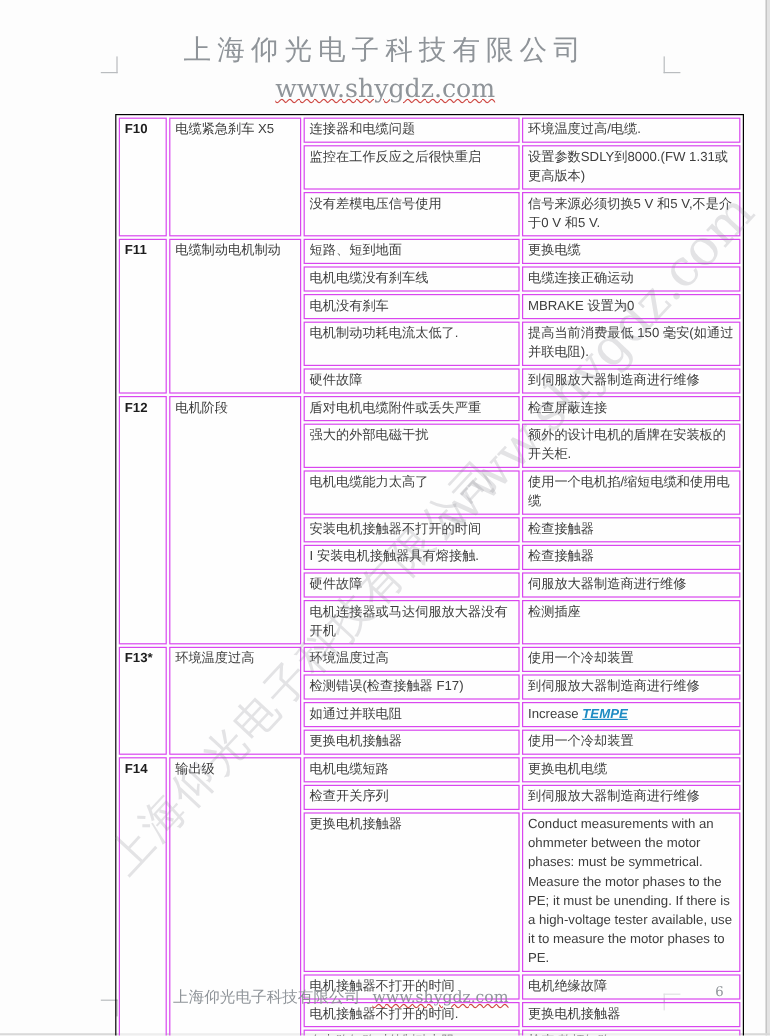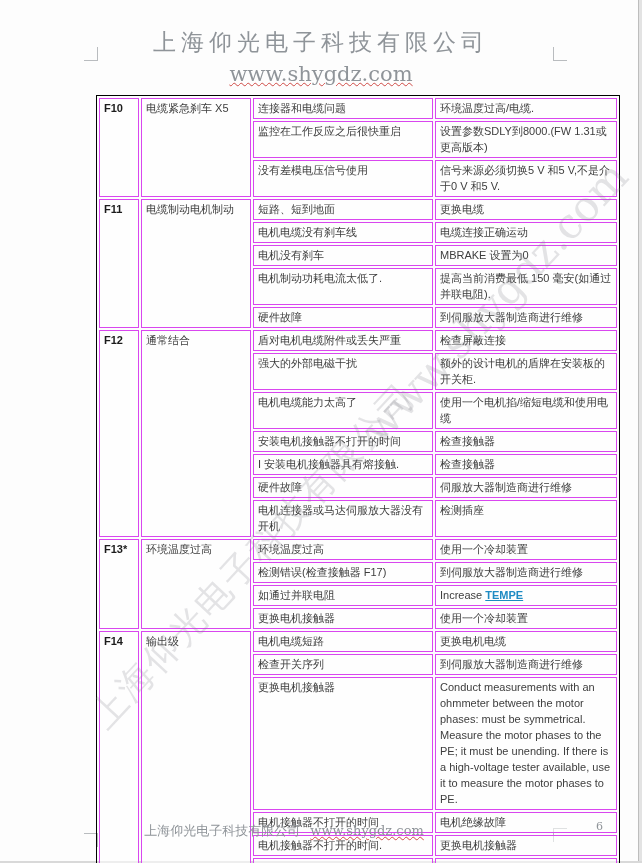--- a/index.html
+++ b/index.html
@@ -50,21 +50,21 @@
   .fault-table td{
     border:1px solid #d946ef;
     padding:1px 4px 2px 4px;
     vertical-align:top;
     font-size:11px;line-height:16px;color:#3d3d3d;
     word-break:break-word;overflow:hidden;
     background:rgba(255,255,255,0.55);
     margin-top:46px;
   }
   td.code-cell{font-weight:700;color:#1c1c1c;}
-  a.tempe-link{color:#1e8bc3;font-weight:700;text-decoration:underline;}
+  a.tempe-link{color:#1e8bc3;font-weight:700;font-style:italic;text-decoration:underline;}
 
   
   .doc-footer{position:absolute;left:0;top:822px;width:568px;text-align:center;color:#8f9499;z-index:2;
     font-family:"DejaVu Serif","Liberation Serif",serif;font-size:13px;}
   .footer-url{
     margin-left:6px;
     text-decoration:underline;text-decoration-style:wavy;text-decoration-color:#cf4a45;text-decoration-thickness:1px;
   }
   .page-number{position:absolute;left:596px;top:820px;font-size:11px;color:#8f9499;z-index:2;
     font-family:"DejaVu Serif","Liberation Serif",serif;}
@@ -127,21 +127,21 @@
       <tr>
         <td class="cause-cell">电机制动功耗电流太低了.</td>
         <td class="solution-cell">提高当前消费最低 150 毫安(如通过并联电阻).</td>
       </tr>
       <tr>
         <td class="cause-cell">硬件故障</td>
         <td class="solution-cell">到伺服放大器制造商进行维修</td>
       </tr>
       <tr>
         <td class="code-cell" rowspan="7">F12</td>
-        <td class="desc-cell" rowspan="7">通常结合</td>
+        <td class="desc-cell" rowspan="7">电机阶段</td>
         <td class="cause-cell">盾对电机电缆附件或丢失严重</td>
         <td class="solution-cell">检查屏蔽连接</td>
       </tr>
       <tr>
         <td class="cause-cell">强大的外部电磁干扰</td>
         <td class="solution-cell">额外的设计电机的盾牌在安装板的开关柜.</td>
       </tr>
       <tr>
         <td class="cause-cell">电机电缆能力太高了</td>
         <td class="solution-cell">使用一个电机掐/缩短电缆和使用电缆</td>

